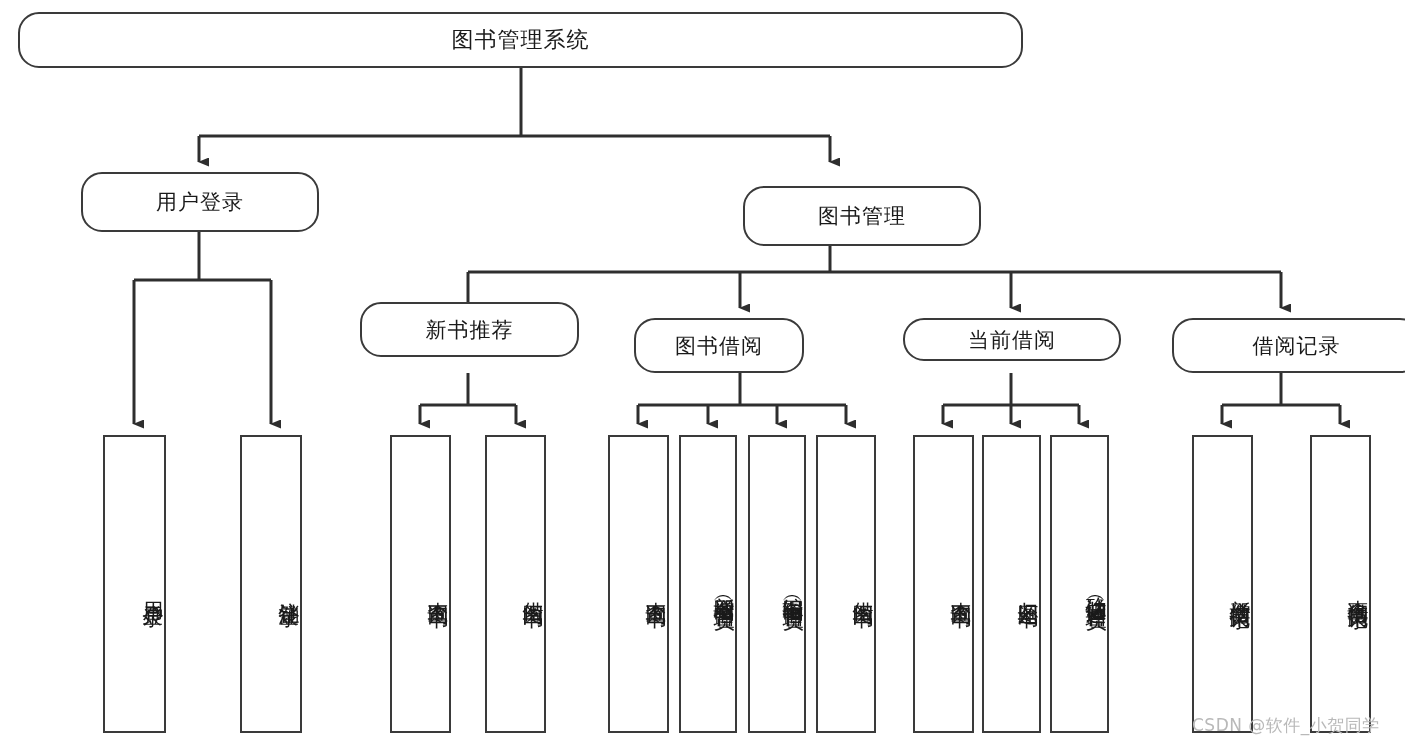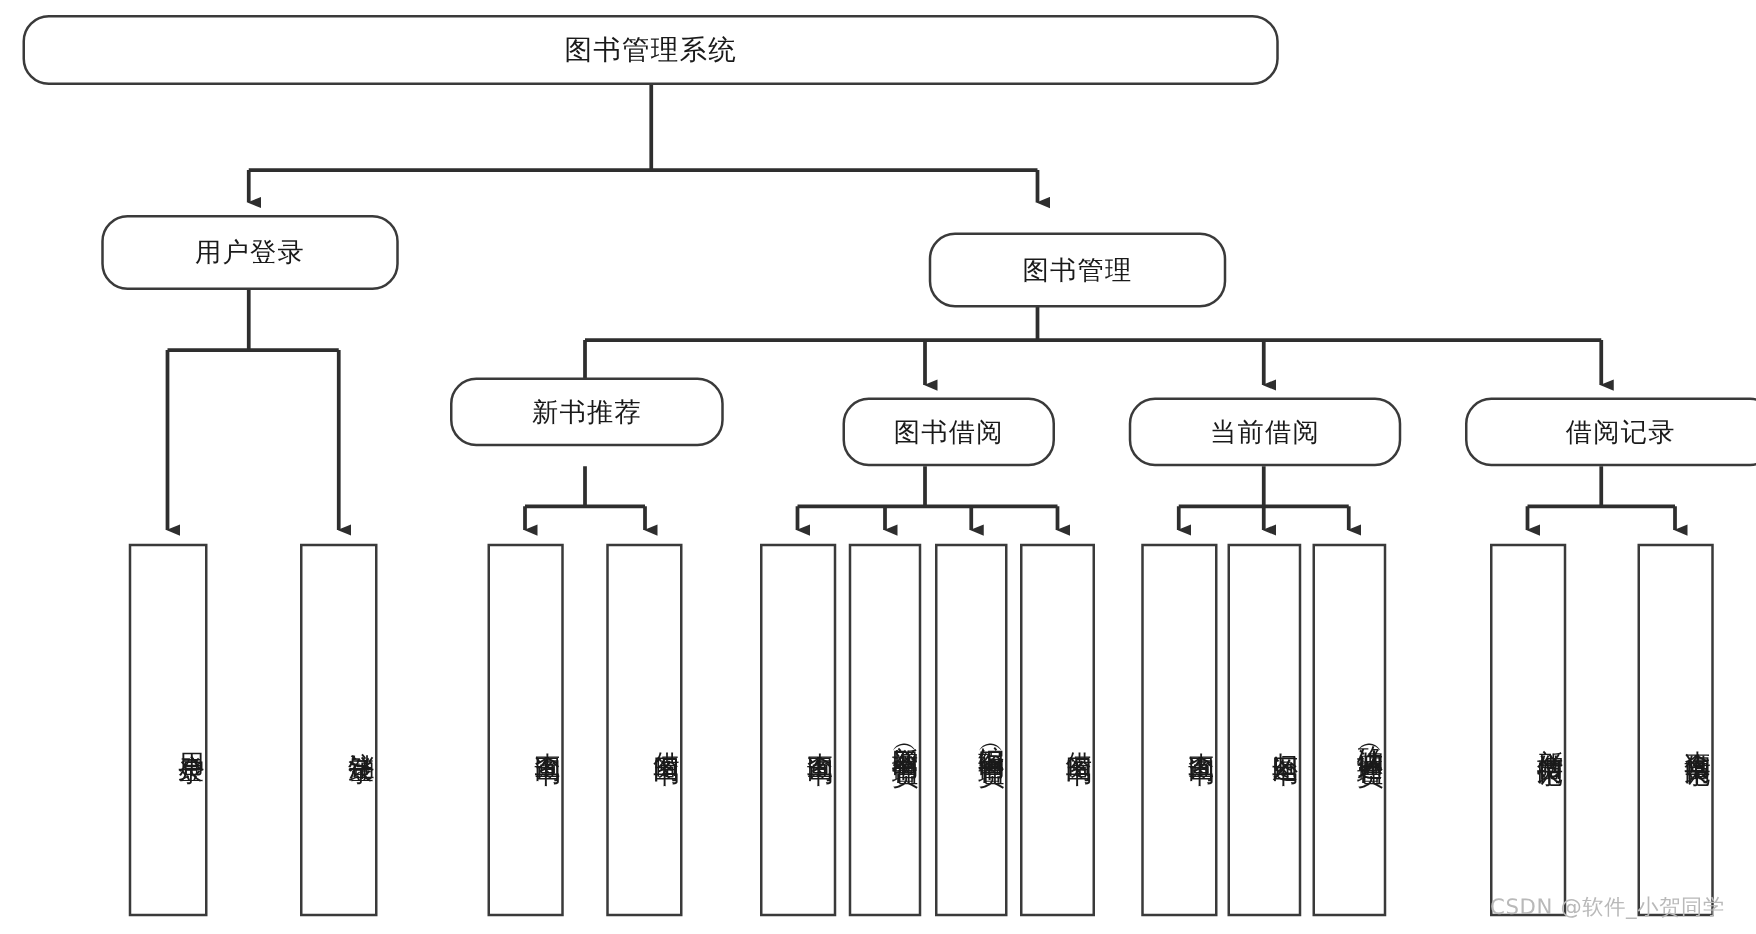--- a/index.html
+++ b/index.html
@@ -132,24 +132,24 @@
   <div class="node horiz" style="left:81px;top:172px;width:238px;height:60px;">
     <span>用户登录</span>
   </div>
   <div class="node horiz" style="left:711px;top:186px;width:238px;height:60px;margin-left:32px;">
     <span>图书管理</span>
   </div>
 
   <div class="node horiz" style="left:360px;top:302px;width:219px;height:55px;">
     <span>新书推荐</span>
   </div>
-  <div class="node horiz" style="left:634px;top:318px;width:170px;height:55px;margin-left:40px;">
+  <div class="node horiz" style="left:634px;top:318px;width:170px;height:55px;">
     <span>图书借阅</span>
   </div>
-  <div class="node horiz" style="left:903px;top:318px;width:218px;height:55px;">
+  <div class="node horiz" style="left:903px;top:318px;width:218px;height:43px;">
     <span>当前借阅</span>
   </div>
   <div class="node horiz" style="left:1172px;top:318px;width:249px;height:55px;">
     <span>借阅记录</span>
   </div>
 
   <div class="node vert" style="left:103px;top:435px;width:63px;height:298px;">
     <span>用户登录</span>
   </div>
   <div class="node vert" style="left:240px;top:435px;width:62px;height:298px;">

